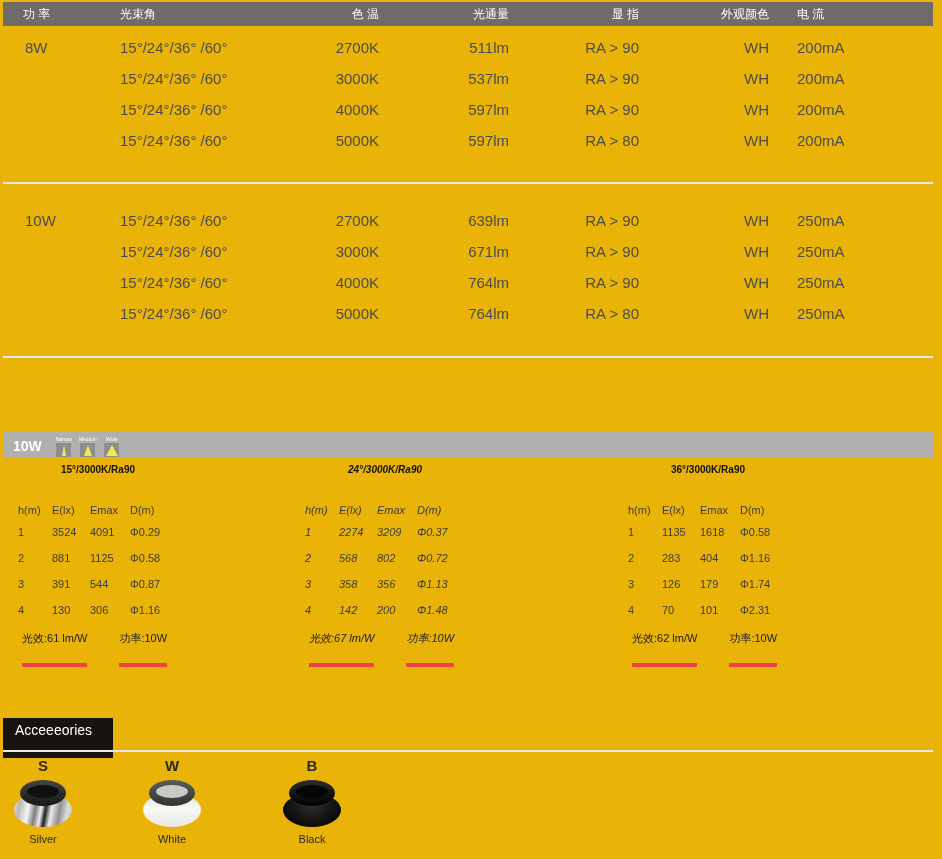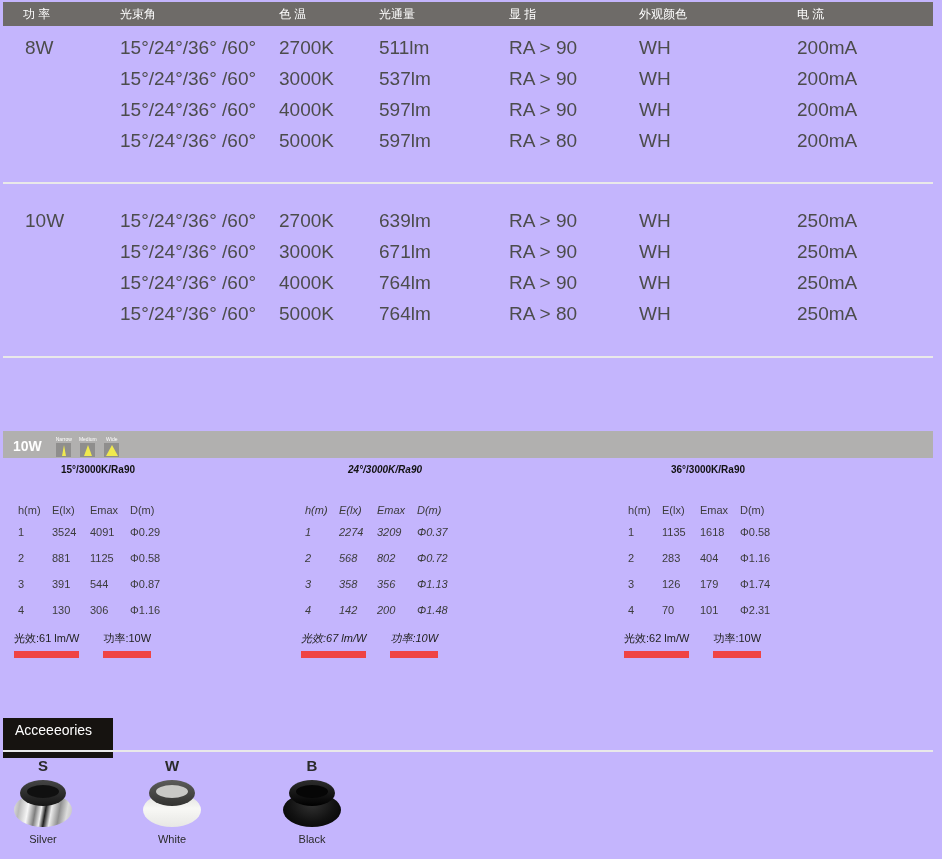--- a/index.html
+++ b/index.html
@@ -1,29 +1,29 @@
 <!DOCTYPE html>
 <html><head>
 <meta charset="utf-8">
 <style>
   html,body{margin:0;padding:0;background:#fff;}
-  .page{position:relative;width:942px;height:859px;background:#c4b5fd;overflow:hidden;
+  .page{position:relative;width:942px;height:859px;background:#eab308;overflow:hidden;
         font-family:"Liberation Sans","DejaVu Sans",sans-serif;}
 
   
   .spec-header{position:absolute;left:3px;top:2px;width:930px;height:24px;background:#6e6b68;
     display:grid;grid-template-columns:108px 168px 100px 130px 130px 130px 1fr;align-items:center;
     color:#fff;font-size:12px;}
   .specgroup{position:absolute;left:3px;width:930px;}
   .specrow{display:grid;grid-template-columns:108px 168px 100px 130px 130px 130px 1fr;height:31px;
-    align-items:center;font-size:19px;color:#4c4c4c;}
+    align-items:center;font-size:15px;color:#4c4c4c;}
   .c1{padding-left:22px;}
   .spec-header .c1{padding-left:20px;}
   .c2{padding-left:9px;}
-  .c3,.c4,.c5,.c6{text-align:left;}
+  .c3,.c4,.c5,.c6{text-align:right;}
   .c7{padding-left:28px;}
   .divider{position:absolute;left:3px;width:930px;height:2px;background:#e9e9e9;}
 
   
   .photo-bar{position:absolute;left:3px;top:431px;width:930px;height:27px;background:#b1b0af;
     display:flex;align-items:flex-end;}
   .photo-bar-label{color:#fff;font-size:14px;font-weight:bold;margin:0 14px 4px 10px;}
   .beams{display:flex;gap:8px;align-items:flex-end;margin-bottom:1px;}
   .beam{display:flex;flex-direction:column;align-items:center;width:16px;}
   .beam-label{font-size:5px;color:#fff;line-height:6px;white-space:nowrap;}
@@ -34,21 +34,21 @@
   .tri-wide{border-width:0 6.5px 11px 6.5px;}
 
   
   .pt{position:absolute;top:464px;width:230px;}
   .pt-title{margin-left:15px;width:160px;text-align:center;font-size:10px;font-weight:bold;color:#121212;}
   .pt-head,.pt-row{display:grid;grid-template-columns:34px 38px 40px 48px;align-items:center;
     margin-left:15px;font-size:11px;color:#3c3c3c;}
   .pt-head{margin-top:26px;height:18px;}
   .pt-row{height:26px;}
   .pt-foot{display:flex;gap:24px;margin-left:11px;margin-top:8px;font-size:11px;color:#222;}
-  .pt-foot span{border-bottom:7px solid #ef4444;padding-bottom:5px;white-space:nowrap;}
+  .pt-foot span{border-bottom:4px solid #ef4444;padding-bottom:17px;white-space:nowrap;margin-left:8px;}
 
   
   .acc-banner{position:absolute;left:3px;top:718px;width:110px;height:40px;background:#161310;
     color:#fff;font-size:14px;line-height:24px;padding-left:12px;box-sizing:border-box;}
   .acc-divider{position:absolute;left:3px;top:750px;width:930px;height:2px;background:#e9e9e9;}
   .acc-item{position:absolute;top:757px;width:64px;text-align:center;}
   .acc-code{font-size:15px;color:#2a2a2a;font-weight:bold;height:22px;}
   .acc-label{font-size:11px;font-weight:normal;color:#2a2a2a;margin-top:5px;}
   .ring{position:relative;width:58px;height:48px;margin:1px auto 0;}
   .cone{position:absolute;left:0;top:13px;width:58px;height:34px;border-radius:50%;}

